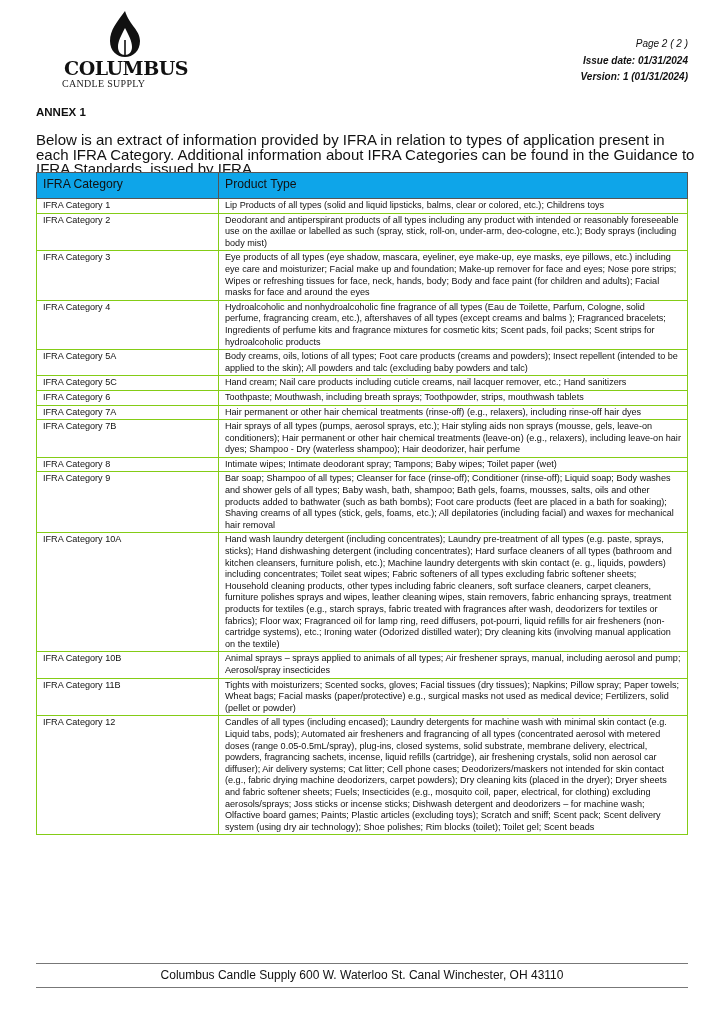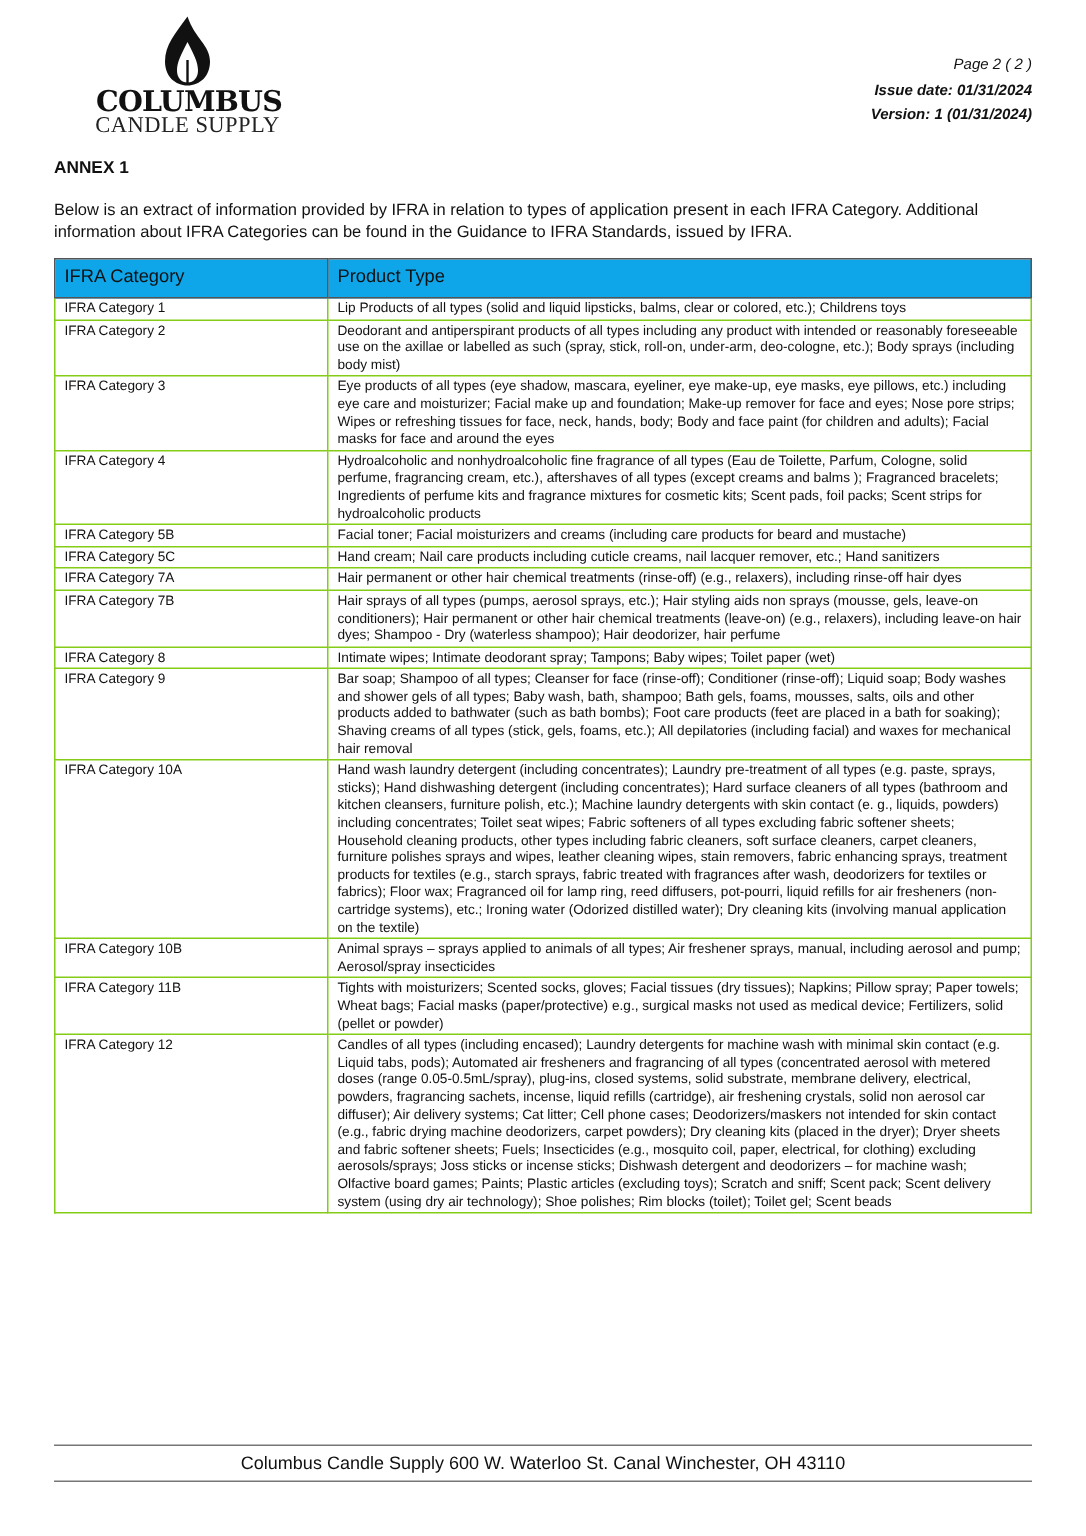--- a/index.html
+++ b/index.html
@@ -4,27 +4,27 @@
   <style>
     html, body { margin: 0; padding: 0; background: #ffffff; }
     body {
       width: 724px; height: 1024px; position: relative; overflow: hidden;
       font-family: "Liberation Sans", sans-serif; color: #111;
     }
     .logo { position: absolute; left: 62px; top: 10px; width: 126px; height: 80px; }
     .logo svg { position: absolute; left: 46px; top: 0; }
     .logo .brand { position: absolute; left: 0; top: 48px; width: 126px; text-align: right;
       font-family: "DejaVu Serif", serif; font-weight: bold; font-size: 19px; letter-spacing: -0.5px; color:#111; line-height: 20px; }
-    .logo .sub { position: absolute; left: 0; top: 68px; width: 126px; text-align: center;
-      font-family: "Liberation Serif", serif; font-size: 15px; letter-spacing: 0.3px; color:#222; line-height: 12px; }
+    .logo .sub { position: absolute; left: 0; top: 68px; width: 126px; text-align: left;
+      font-family: "Liberation Serif", serif; font-size: 10px; letter-spacing: 0.3px; color:#222; line-height: 12px; }
     .meta { position: absolute; right: 36px; top: 36px; text-align: right; font-size: 10px; line-height: 16.5px; font-style: italic; }
     .meta .page { font-weight: normal; }
     .meta .bold { font-weight: bold; }
     .annex { position: absolute; left: 36px; top: 106px; font-weight: bold; font-size: 11.5px; }
-    .intro { position: absolute; left: 36px; top: 133px; width: 660px; font-size: 11px; line-height: 14.5px; }
+    .intro { position: absolute; left: 36px; top: 133px; width: 660px; font-size: 15px; line-height: 14.5px; }
     table.ifra { position: absolute; left: 36px; top: 172px; width: 652px; border-collapse: collapse; font-size: 9.1px; line-height: 11.6px; }
     table.ifra th { background: #0ea5e9; font-weight: normal; font-size: 12.2px; text-align: left; padding: 5px 6px 6px 6px; border: 1px solid #555; height: 14px; }
     table.ifra td { border: 1px solid #84cc16; vertical-align: top; padding: 1px 5px 1px 6px; }
     table.ifra td.cat { width: 170px; }
     .footer-line1 { position: absolute; left: 36px; top: 963px; width: 652px; border-top: 1px solid #777; }
     .footer-text { position: absolute; left: 36px; top: 968px; width: 652px; text-align: center; font-size: 12px; }
     .footer-line2 { position: absolute; left: 36px; top: 987px; width: 652px; border-top: 1px solid #777; }
   </style>
 </head>
 <body>
@@ -66,26 +66,30 @@
       </tr>
       <tr>
         <td class="cat">IFRA Category 3</td>
         <td>Eye products of all types (eye shadow, mascara, eyeliner, eye make-up, eye masks, eye pillows, etc.) including eye care and moisturizer; Facial make up and foundation; Make-up remover for face and eyes; Nose pore strips; Wipes or refreshing tissues for face, neck, hands, body; Body and face paint (for children and adults); Facial masks for face and around the eyes</td>
       </tr>
       <tr>
         <td class="cat">IFRA Category 4</td>
         <td>Hydroalcoholic and nonhydroalcoholic fine fragrance of all types (Eau de Toilette, Parfum, Cologne, solid perfume, fragrancing cream, etc.), aftershaves of all types (except creams and balms ); Fragranced bracelets; Ingredients of perfume kits and fragrance mixtures for cosmetic kits; Scent pads, foil packs; Scent strips for hydroalcoholic products</td>
       </tr>
       <tr>
-        <td class="cat">IFRA Category 5B</td>
-        <td>Facial toner; Facial moisturizers and creams (including care products for beard and mustache)</td>
+        <td class="cat">IFRA Category 5A</td>
+        <td>Body creams, oils, lotions of all types; Foot care products (creams and powders); Insect repellent (intended to be applied to the skin); All powders and talc (excluding baby powders and talc)</td>
       </tr>
       <tr>
         <td class="cat">IFRA Category 5C</td>
         <td>Hand cream; Nail care products including cuticle creams, nail lacquer remover, etc.; Hand sanitizers</td>
+      </tr>
+      <tr>
+        <td class="cat">IFRA Category 6</td>
+        <td>Toothpaste; Mouthwash, including breath sprays; Toothpowder, strips, mouthwash tablets</td>
       </tr>
       <tr>
         <td class="cat">IFRA Category 7A</td>
         <td>Hair permanent or other hair chemical treatments (rinse-off) (e.g., relaxers), including rinse-off hair dyes</td>
       </tr>
       <tr>
         <td class="cat">IFRA Category 7B</td>
         <td>Hair sprays of all types (pumps, aerosol sprays, etc.); Hair styling aids non sprays (mousse, gels, leave-on conditioners); Hair permanent or other hair chemical treatments (leave-on) (e.g., relaxers), including leave-on hair dyes; Shampoo - Dry (waterless shampoo); Hair deodorizer, hair perfume</td>
       </tr>
       <tr>

